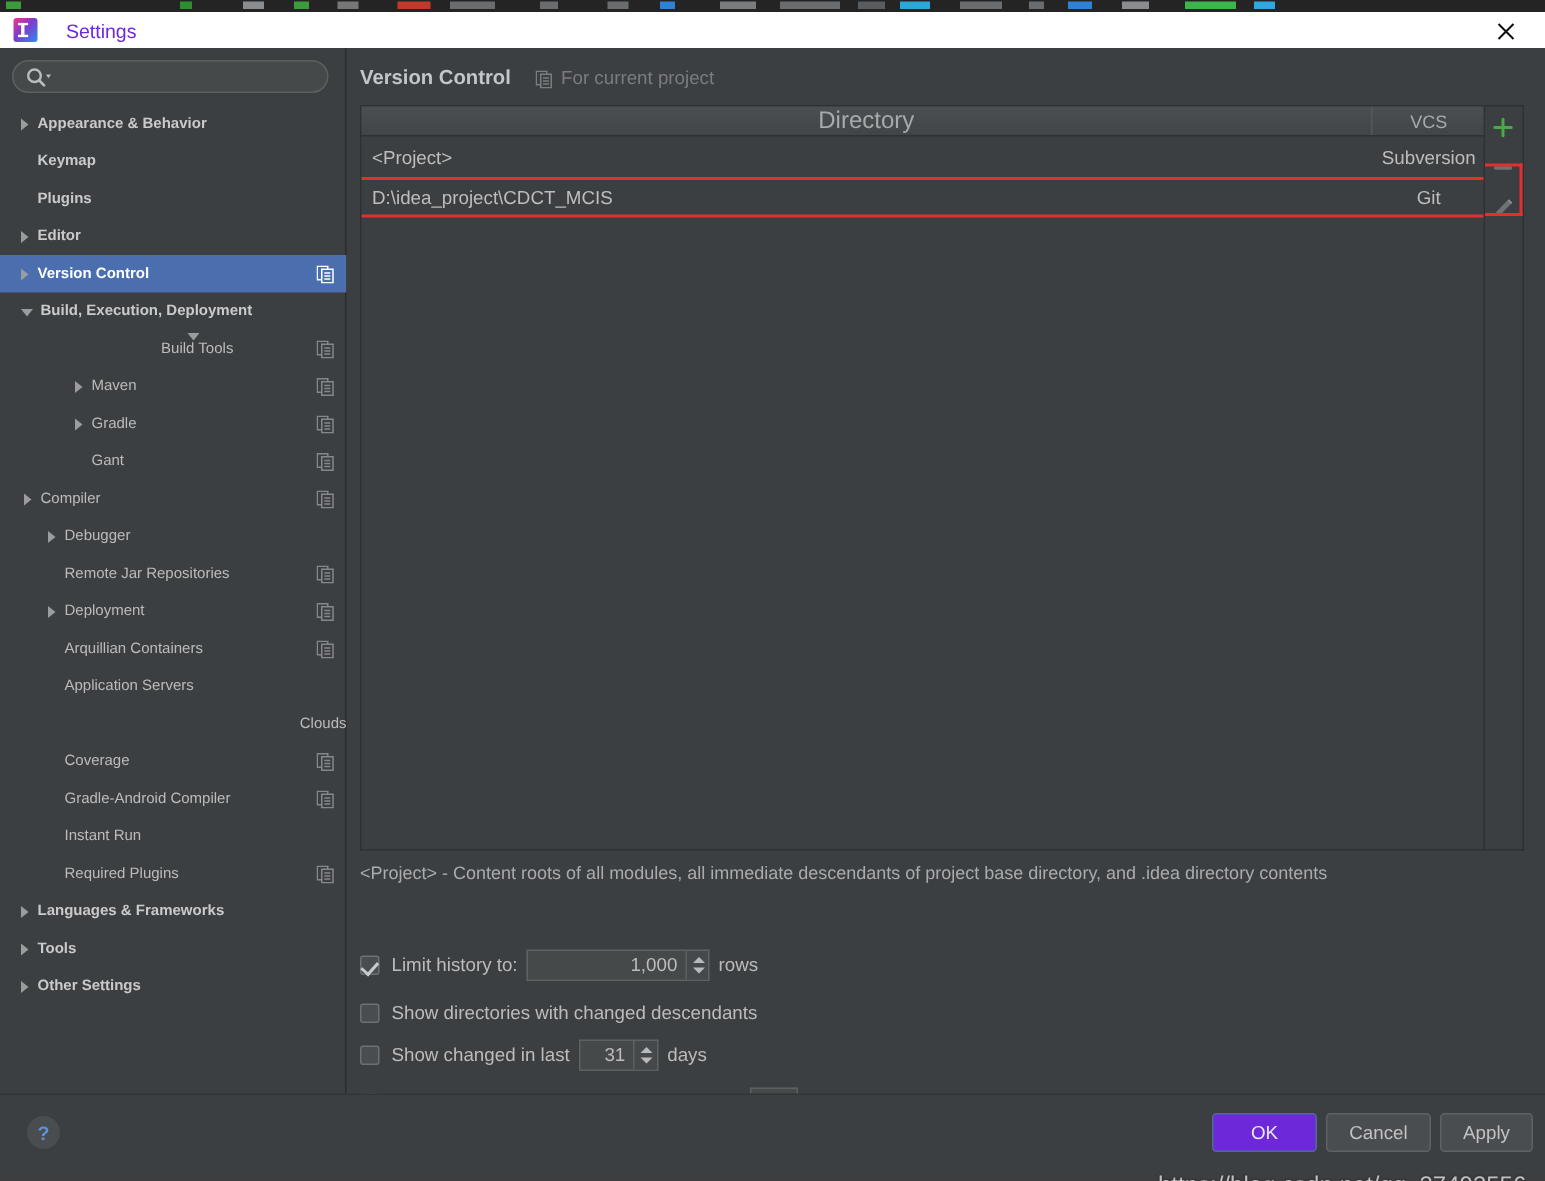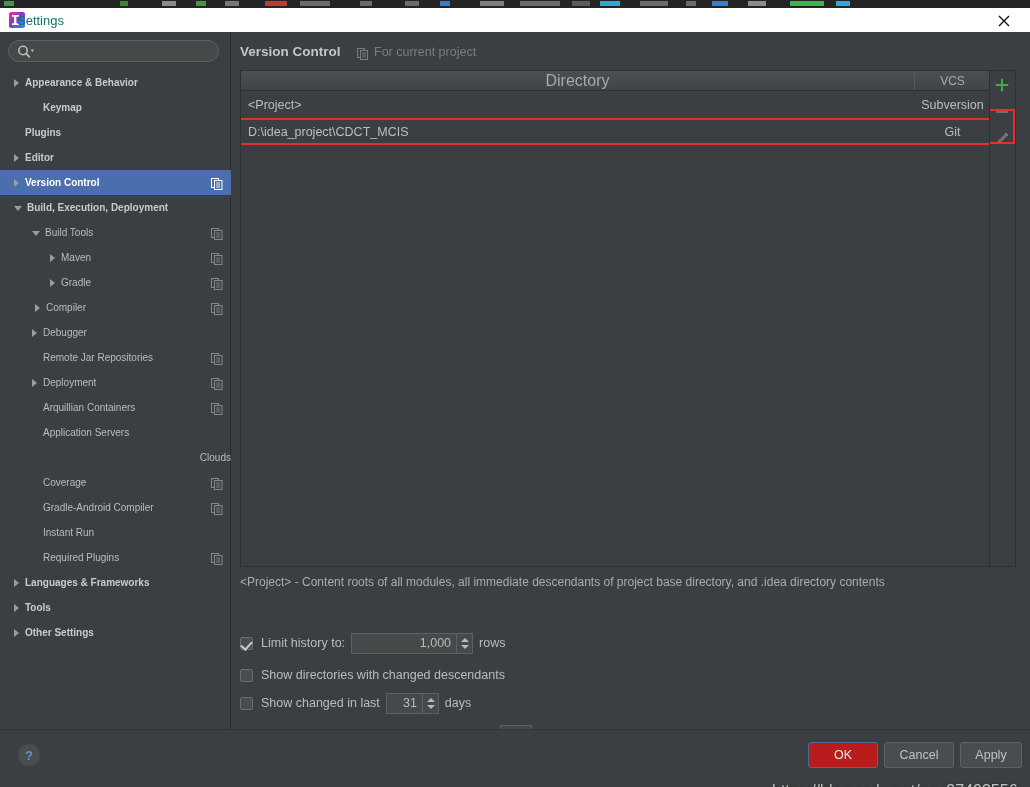--- a/index.html
+++ b/index.html
@@ -28,22 +28,22 @@
     position: absolute; left: 9px; top: 4px; width: 16px; height: 16px;
     background: linear-gradient(135deg,#f0368a 0%,#7d3cc9 45%,#2d8cf0 100%);
     border-radius: 2px;
   }
   #app-icon::after {
     content: ""; position: absolute; left: 3px; top: 3px;
     width: 7px; height: 10px; background: #ffffff;
     clip-path: polygon(0 0,100% 0,100% 18%,62% 18%,62% 82%,100% 82%,100% 100%,0 100%,0 82%,30% 82%,30% 18%,0 18%);
   }
   #window-title {
-    position: absolute; left: 17px; top: 4px;
-    font-size: 13px; color: #0f766e; line-height: 17px;
+    position: absolute; left: 44px; top: 4px;
+    font-size: 13px; color: #6d28d9; line-height: 17px;
     white-space: nowrap;
   }
   #close-btn {
     position: absolute; right: 4px; top: 0; width: 44px; height: 24px;
     cursor: pointer;
   }
   #close-btn svg { position: absolute; left: 16px; top: 7px; }
 
   
   #dialog {
@@ -241,21 +241,21 @@
     cursor: pointer;
   }
   .dlg-btn {
     position: absolute; top: 12px; height: 26px;
     display: flex; align-items: center; justify-content: center;
     font-size: 12.5px; color: #c0c2c4;
     background: #4a4d4f; border: 1px solid #5e6163; border-radius: 3px;
     cursor: pointer;
   }
   .dlg-btn.primary {
-    background: #b91c1c; border-color: #4a6c96; color: #e8eaec;
+    background: #6d28d9; border-color: #4a6c96; color: #e8eaec;
   }
   #btn-ok     { left: 808px; width: 70px; }
   #btn-cancel { left: 884px; width: 70px; }
   #btn-apply  { left: 960px; width: 62px; }
 
   
   #watermark {
     position: absolute; left: 772px; top: 750px;
     font-size: 16px; color: #d7d9db; opacity: .85;
     white-space: nowrap; pointer-events: none;
@@ -309,21 +309,21 @@
           <path d="M13.6 5.6 L17 5.6 L15.3 8.2 Z" fill="#b9bbbd"></path>
         </svg>
       </span>
       <span id="search-input-text"></span>
     </div>
     <div id="tree">
         <div class="tree-row bold" style="padding-left: 14px;">
           <span class="tree-arrow "></span>
           <span class="tree-label">Appearance &amp; Behavior</span>
         </div>
-        <div class="tree-row bold" style="padding-left: 32px;">
+        <div class="tree-row bold" style="padding-left: 14px;">
           <span class="tree-arrow none"></span>
           <span class="tree-label">Keymap</span>
         </div>
         <div class="tree-row bold" style="padding-left: 14px;">
           <span class="tree-arrow none"></span>
           <span class="tree-label">Plugins</span>
         </div>
         <div class="tree-row bold" style="padding-left: 14px;">
           <span class="tree-arrow "></span>
           <span class="tree-label">Editor</span>
@@ -334,21 +334,21 @@
           <span class="scope-icon"><svg width="12" height="12" viewBox="0 0 12 12" aria-hidden="true">
               <rect x="0.5" y="0.5" width="7" height="9" fill="none" stroke="#ffffff"></rect>
               <rect x="3.5" y="2.5" width="7.5" height="9" fill="#4b6eaf" stroke="#ffffff"></rect>
               <path d="M5.2 5h4M5.2 7h4M5.2 9h4" stroke="#ffffff" stroke-width="0.9"></path>
             </svg></span>
         </div>
         <div class="tree-row bold" style="padding-left: 14px;">
           <span class="tree-arrow open"></span>
           <span class="tree-label">Build, Execution, Deployment</span>
         </div>
-        <div class="tree-row" style="padding-left: 32px;">
+        <div class="tree-row" style="padding-left: 32px; flex-direction: column;">
           <span class="tree-arrow open"></span>
           <span class="tree-label">Build Tools</span>
           <span class="scope-icon"><svg width="12" height="12" viewBox="0 0 12 12" aria-hidden="true">
               <rect x="0.5" y="0.5" width="7" height="9" fill="none" stroke="#85888a"></rect>
               <rect x="3.5" y="2.5" width="7.5" height="9" fill="#3c3f41" stroke="#85888a"></rect>
               <path d="M5.2 5h4M5.2 7h4M5.2 9h4" stroke="#85888a" stroke-width="0.9"></path>
             </svg></span>
         </div>
         <div class="tree-row" style="padding-left: 50px;">
           <span class="tree-arrow "></span>
@@ -361,21 +361,30 @@
         </div>
         <div class="tree-row" style="padding-left: 50px;">
           <span class="tree-arrow "></span>
           <span class="tree-label">Gradle</span>
           <span class="scope-icon"><svg width="12" height="12" viewBox="0 0 12 12" aria-hidden="true">
               <rect x="0.5" y="0.5" width="7" height="9" fill="none" stroke="#85888a"></rect>
               <rect x="3.5" y="2.5" width="7.5" height="9" fill="#3c3f41" stroke="#85888a"></rect>
               <path d="M5.2 5h4M5.2 7h4M5.2 9h4" stroke="#85888a" stroke-width="0.9"></path>
             </svg></span>
         </div>
-        <div class="tree-row" style="padding-left: 35px;">
+        <div class="tree-row" style="padding-left: 50px;">
+          <span class="tree-arrow none"></span>
+          <span class="tree-label">Gant</span>
+          <span class="scope-icon"><svg width="12" height="12" viewBox="0 0 12 12" aria-hidden="true">
+              <rect x="0.5" y="0.5" width="7" height="9" fill="none" stroke="#85888a"></rect>
+              <rect x="3.5" y="2.5" width="7.5" height="9" fill="#3c3f41" stroke="#85888a"></rect>
+              <path d="M5.2 5h4M5.2 7h4M5.2 9h4" stroke="#85888a" stroke-width="0.9"></path>
+            </svg></span>
+        </div>
+        <div class="tree-row" style="padding-left: 16px;">
           <span class="tree-arrow "></span>
           <span class="tree-label">Compiler</span>
           <span class="scope-icon"><svg width="12" height="12" viewBox="0 0 12 12" aria-hidden="true">
               <rect x="0.5" y="0.5" width="7" height="9" fill="none" stroke="#85888a"></rect>
               <rect x="3.5" y="2.5" width="7.5" height="9" fill="#3c3f41" stroke="#85888a"></rect>
               <path d="M5.2 5h4M5.2 7h4M5.2 9h4" stroke="#85888a" stroke-width="0.9"></path>
             </svg></span>
         </div>
         <div class="tree-row" style="padding-left: 32px;">
           <span class="tree-arrow "></span>
@@ -508,21 +517,21 @@
         </svg>
       </div>
     </div>
     <div id="row-highlight-right"></div>
 
     <div id="desc-text">&lt;Project&gt; - Content roots of all modules, all immediate descendants of project base directory, and .idea directory contents</div>
 
     <div class="opt-row" id="opt-0" style="top:600px;">
       <span class="cb checked"></span>
       <span class="opt-label">Limit history to:</span>
-      <span class="spinner" style="width:122px;">
+      <span class="spinner" style="width:122px;justify-content:center;">
         <span class="sv" style="width:104px;">1,000</span>
         <span class="arrows"></span>
       </span>
       <span class="opt-label">rows</span>
     </div>
 
     <div class="opt-row" id="opt-1" style="top:632px;">
       <span class="cb"></span>
       <span class="opt-label">Show directories with changed descendants</span>
     </div>

